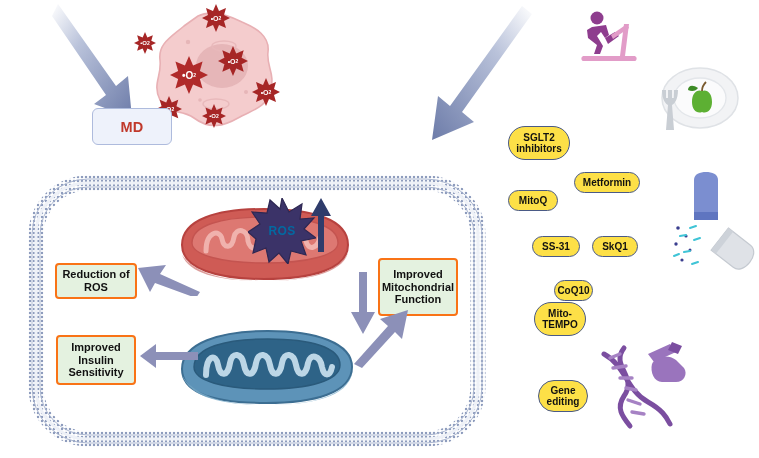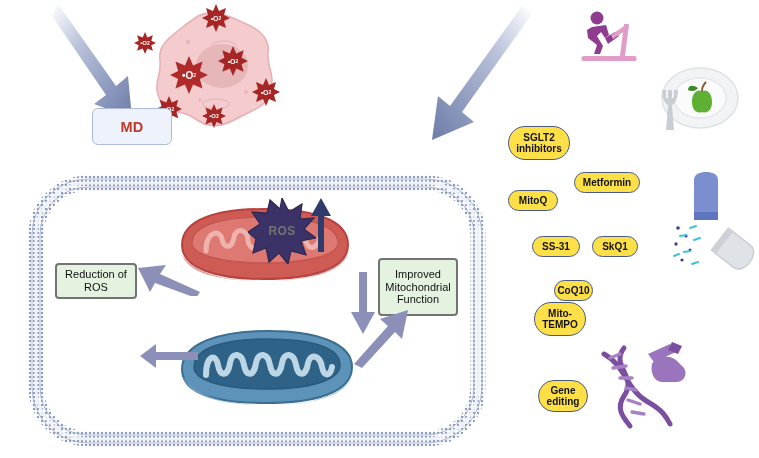--- a/index.html
+++ b/index.html
@@ -13,36 +13,36 @@
   
   #md-box{left:80px;top:108px;width:78px;height:35px;
       background:#eef2fb;border:1.4px solid #aebbdd;border-radius:6px;
       display:flex;align-items:center;justify-content:center;margin-left:12px;}
   #md-box .lbl{color:#c0392b;font-weight:bold;font-size:14.5px;letter-spacing:.3px;}
 
   
   #cell{left:28px;top:175px;width:458px;height:272px;}
 
   
-  .green-box{background:#e4f2e0;border:2px solid #737373;border-radius:4px;
+  .green-box{background:#e4f2e0;border:2px solid #f97316;border-radius:4px;
       display:flex;align-items:center;justify-content:center;text-align:center;
-      font-weight:normal;font-size:11px;color:#111;line-height:1.15;padding:3px 5px;
+      font-weight:bold;font-size:11px;color:#111;line-height:1.15;padding:3px 5px;
       box-sizing:border-box;}
   #box-reduction-ros{left:55px;top:263px;width:82px;height:36px;}
   #box-insulin{left:56px;top:335px;width:80px;height:50px;}
   #box-mito-func{left:378px;top:258px;width:80px;height:58px;}
 
   
   #mito-red{left:172px;top:205px;width:184px;height:78px;}
   #mito-blue{left:174px;top:327px;width:184px;height:80px;}
 
   
   #ros-burst{left:248px;top:198px;width:68px;height:66px;}
   #ros-burst .txt{position:absolute;inset:0;display:flex;align-items:center;
-      justify-content:center;color:#737373;font-weight:bold;font-size:12px;
+      justify-content:center;color:#0369a1;font-weight:bold;font-size:12px;
       letter-spacing:.3px;}
 
   
   .pill{position:absolute;background:#fde047;border:1.4px solid #4a5a86;
       border-radius:40px;display:flex;align-items:center;justify-content:center;
       text-align:center;font-size:10px;font-weight:bold;color:#111;
       line-height:1.1;padding:2px 6px;box-sizing:border-box;}
   #pill-sglt2{left:508px;top:126px;width:62px;height:34px;}
   #pill-metformin{left:574px;top:172px;width:66px;height:21px;}
   #pill-mitoq{left:508px;top:190px;width:50px;height:21px;}
@@ -210,20 +210,23 @@
                  C84 24 94 26 96 38 C98 50 106 50 108 36 C110 24 120 26 122 38 C124 50 132 50 134 36
                  C136 26 146 28 148 40 C150 50 156 50 158 40"></path>
       </g>
       <path d="M8 48 C20 70 54 78 94 78 C140 78 172 68 178 46 C174 70 138 78 92 78 C46 78 16 70 8 48 Z" fill="#7fb0cd" opacity=".75"></path>
     </svg>
   </div>
 
   <div class="abs green-box" id="box-reduction-ros">
     <span>Reduction of ROS</span>
   </div>
+  <div class="abs green-box" id="box-insulin">
+    <span>Improved Insulin Sensitivity</span>
+  </div>
   <div class="abs green-box" id="box-mito-func">
     <span>Improved Mitochondrial Function</span>
   </div>
 
   <svg class="abs" id="arrow-down-mid" viewBox="0 0 30 62">
     <path d="M11 0 L19 0 L19 40 L27 40 L15 62 L3 40 L11 40 Z" fill="#8c90b8"></path>
   </svg>
   <svg class="abs" id="arrow-left-top" viewBox="0 0 62 34">
     <path d="M62 30 L22 12 L28 3 L0 6 L12 30 L17 21 L58 36 Z" fill="#8c90b8"></path>
   </svg>

